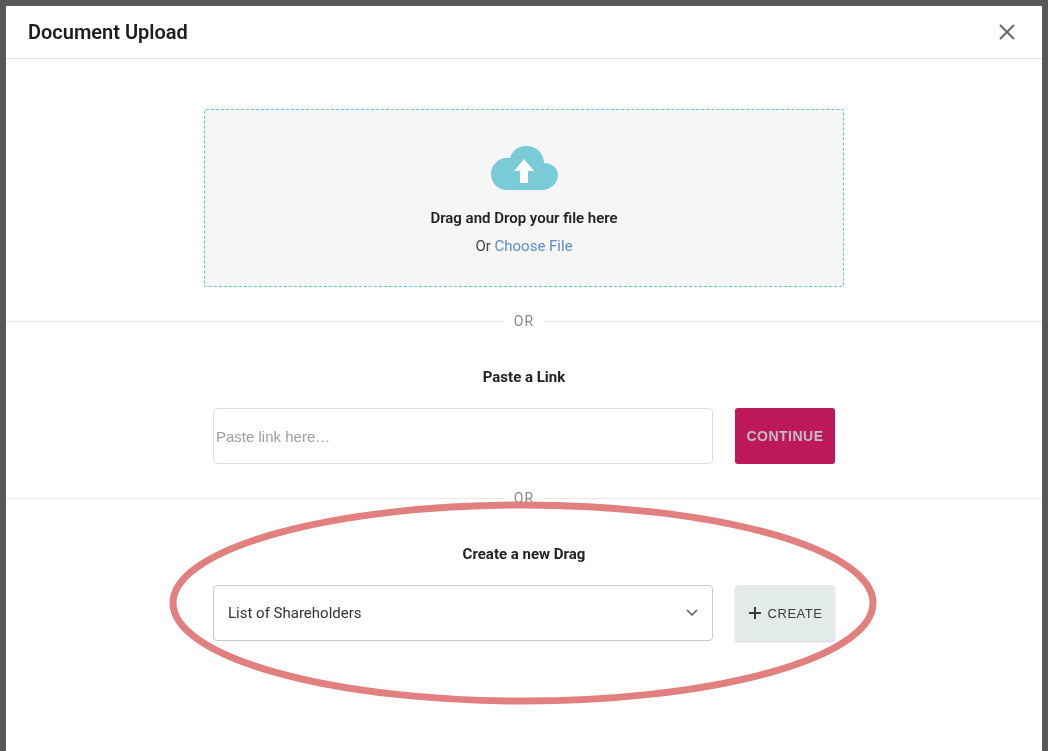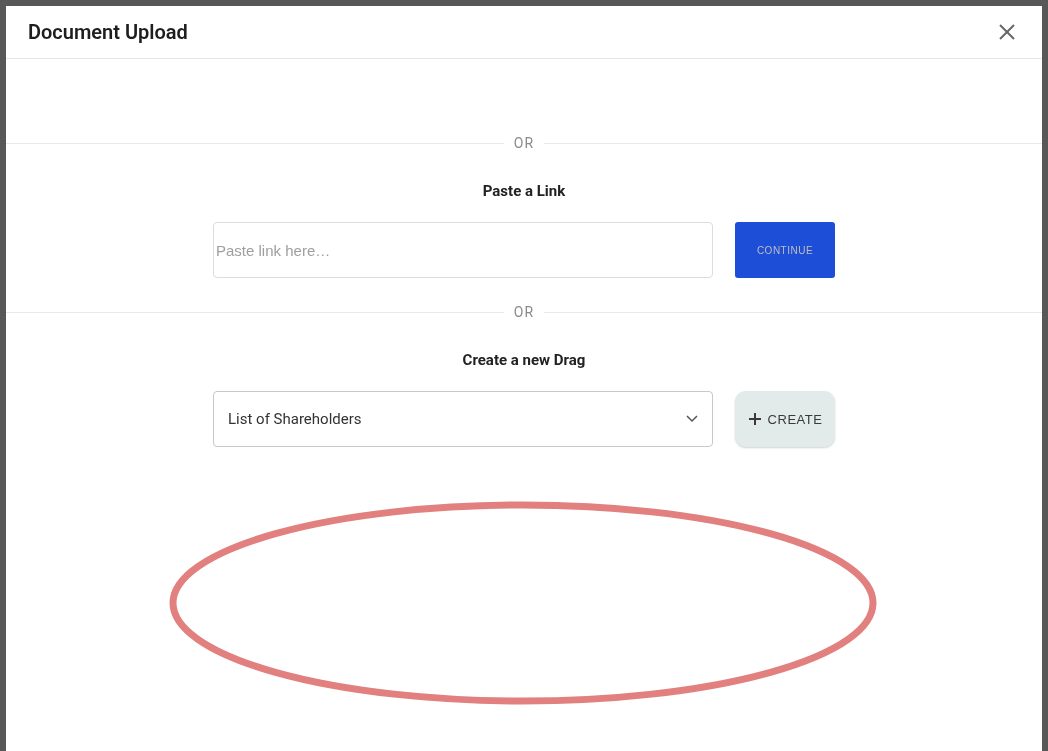--- a/index.html
+++ b/index.html
@@ -88,21 +88,21 @@
   .hr-full {
     border: none;
     border-top: 1px solid #e8e8e8;
     margin: 0;
   }
   .section-title {
     text-align: center;
     font-weight: 700;
     font-size: 15px;
     color: #222;
-    margin-top: 20px;
+    margin-top: 28px;
     margin-bottom: 22px;
   }
   .row-inline {
     display: flex;
     gap: 22px;
     align-items: stretch;
     justify-content: center;
   }
   .link-input {
     width: 500px;
@@ -112,24 +112,24 @@
     padding: 0 2px;
     font-size: 15px;
     color: #333;
     outline: none;
   }
   .link-input::placeholder { color: #9e9e9e; }
   .continue-btn {
     width: 100px;
     height: 56px;
     border: none;
-    background: #1d4ed8;
+    background: #be185d;
     color: #bfbfbf;
-    font-size: 10px;
-    font-weight: 400;
+    font-size: 14px;
+    font-weight: 700;
     letter-spacing: 0.5px;
     border-radius: 3px;
     cursor: not-allowed;
   }
   .select-box {
     width: 500px;
     height: 56px;
     border: 1px solid #c8c8c8;
     border-radius: 4px;
     padding: 0 14px;
@@ -143,21 +143,21 @@
   }
   .create-btn {
     width: 100px;
     height: 56px;
     border: none;
     background: #e3eaea;
     color: #3a3a3a;
     font-size: 13px;
     font-weight: 500;
     letter-spacing: 0.5px;
-    border-radius: 11px;
+    border-radius: 3px;
     cursor: pointer;
     display: flex;
     align-items: center;
     justify-content: center;
     gap: 6px;
     box-shadow: 0 1px 2px rgba(0,0,0,0.18);
   }
   .modal-footer {
     border-top: 1px solid #e5e5e5;
     display: flex;
@@ -216,20 +216,35 @@
     <div class="close-btn">
       <svg width="18" height="18" viewBox="0 0 18 18">
         <line x1="2" y1="2" x2="16" y2="16" stroke="#666" stroke-width="2"></line>
         <line x1="16" y1="2" x2="2" y2="16" stroke="#666" stroke-width="2"></line>
       </svg>
     </div>
   </div>
 
   <div class="modal-body">
 
+    <div class="section-wrap">
+      <div class="dropzone">
+        <div class="cloud-wrap">
+          <svg width="72" height="52" viewBox="0 0 72 52">
+            <path d="M56 22 C56 12 48 5 38 5 C30 5 24 10 22 17 C21 17 20 17 19 17 C10 17 3 24 3 33 C3 42 10 49 19 49 L54 49 C63 49 70 42 70 34 C70 27 64 22 56 22 Z" fill="#79cbd8"></path>
+            <path d="M36 18 L26 30 L32 30 L32 42 L40 42 L40 30 L46 30 Z" fill="#ffffff"></path>
+          </svg>
+        </div>
+        <div class="dz-text1">Drag and Drop your file here</div>
+        <div class="dz-text2">
+          <span>Or</span>
+          <span class="choose-link">Choose File</span>
+        </div>
+      </div>
+    </div>
 
     <div class="or-block">
       <hr class="hr-full">
       <div class="or-container"><span class="or-centered">OR</span></div>
     </div>
 
     <div class="section-title">Paste a Link</div>
 
     <div class="section-wrap">
       <div class="row-inline">

